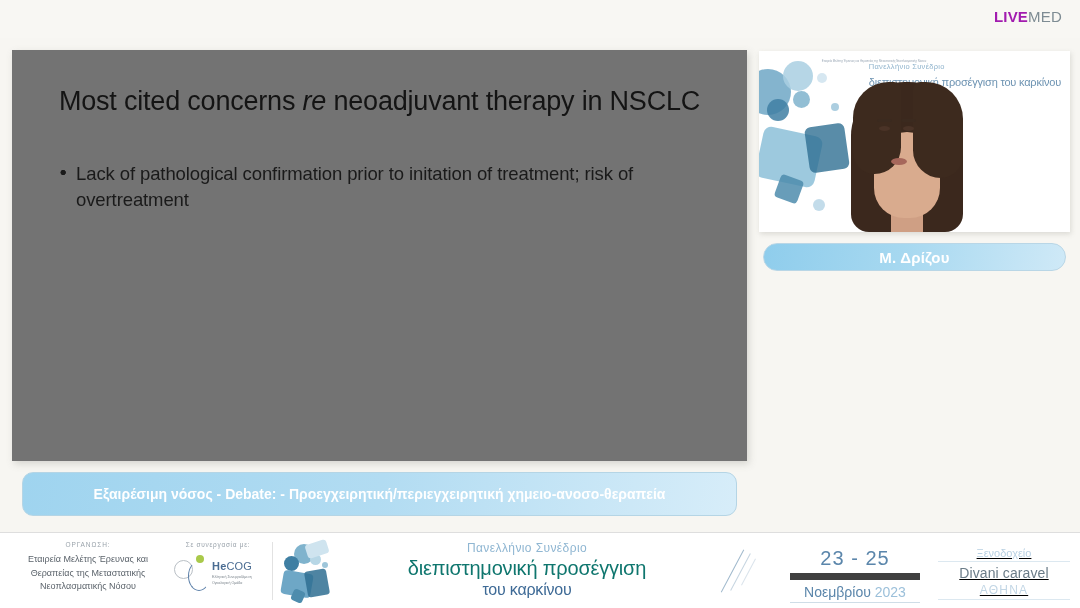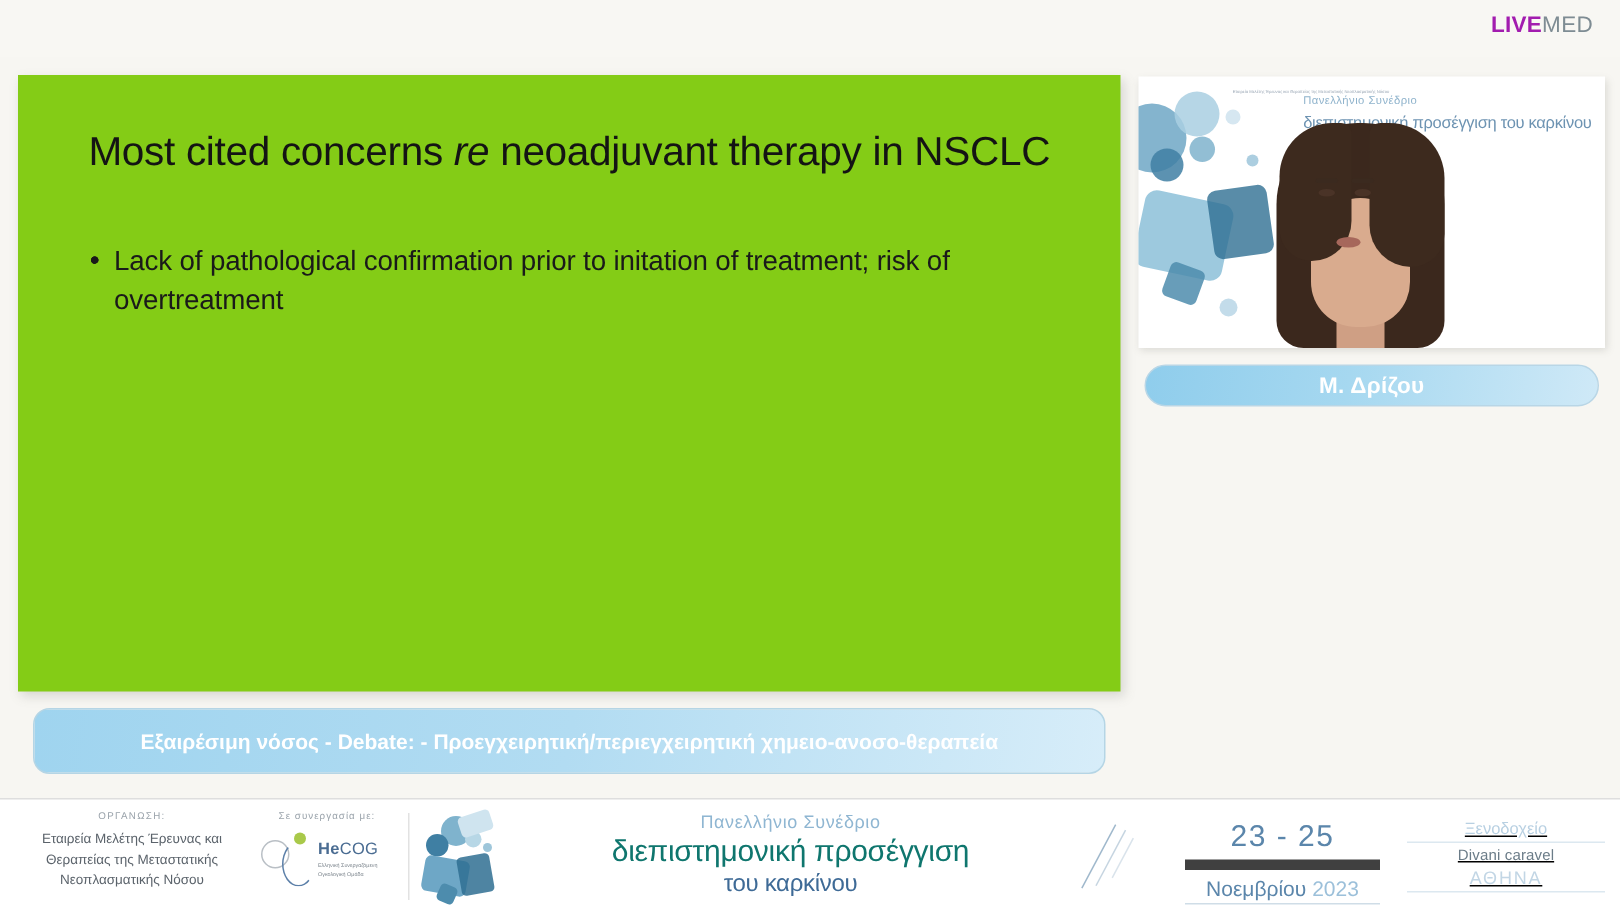--- a/index.html
+++ b/index.html
@@ -27,21 +27,21 @@
     letter-spacing: 0.2px;
   }
   .livemed .live { font-weight: bold; color: #a21caf; }
   .livemed .med  { font-weight: normal; color: #7e8c93; }
 
   
   .slide {
     position: absolute;
     left: 12px; top: 50px;
     width: 735px; height: 411px;
-    background: #84cc16;
+    background: #737373;
     box-shadow: 2px 3px 7px rgba(120,118,110,0.25);
   }
   .slide-title {
     margin: 34px 32px 0 32px;
     text-align: center;
     font-family: "Liberation Sans", sans-serif;
     font-size: 27px;
     font-weight: 400;
     color: #141414;
     line-height: 1.28;
@@ -387,21 +387,21 @@
     text-align: center;
     text-decoration: underline;
   }
   .f-venue .v1 {
     font-size: 11px;
     color: #b8d0e2;
     padding-bottom: 2px;
     border-bottom: 1px solid #dce8f0;
   }
   .f-venue .v2 {
-    font-size: 10px;
+    font-size: 14px;
     color: #6b7c88;
     margin-top: 3px;
     letter-spacing: 0.1px;
   }
   .f-venue .v3 {
     font-size: 12px;
     color: #c2d6e5;
     letter-spacing: 1.2px;
     margin-top: 2px;
     padding-bottom: 2px;

